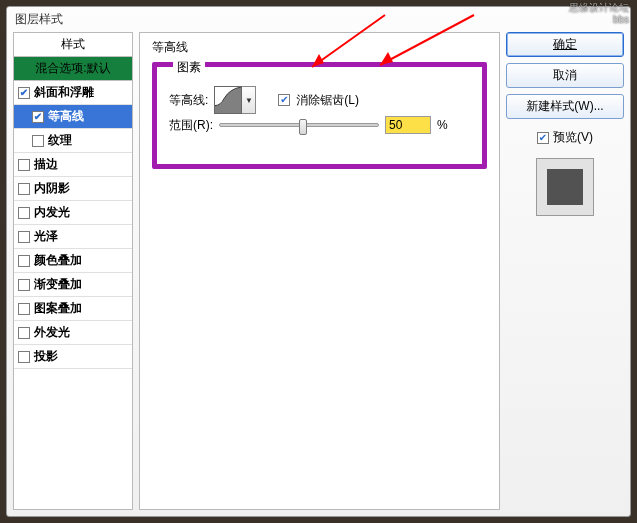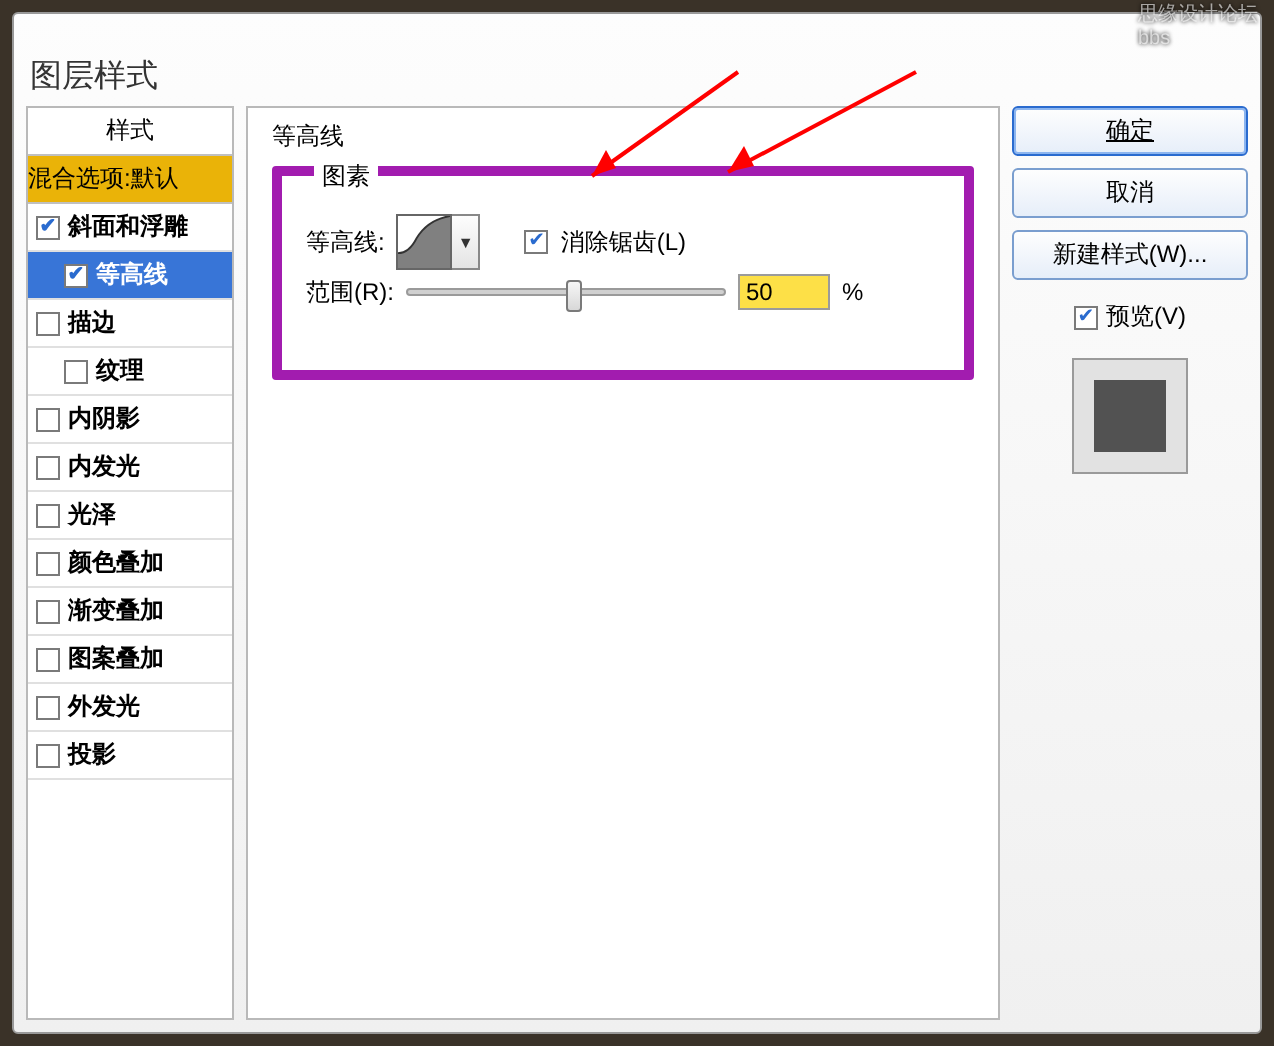--- a/index.html
+++ b/index.html
@@ -16,49 +16,48 @@
       background: linear-gradient(#fdfdfd, #f0f0f0);
       border: 1px solid #999;
       border-radius: 3px;
       width: 100%;
       height: 100%;
       display: flex;
       flex-direction: column;
     }
     .titlebar {
       padding: 4px 8px;
-      font-size: 16px;
+      font-size: 12px;
       color: #333;
-      margin-top: 17px;
     }
     .body {
       display: flex;
       flex: 1;
       padding: 0 6px 6px 6px;
       gap: 6px;
     }
     .styles-panel, .content-panel {
       border: 1px solid #b9b9b9;
       background: #fff;
     }
     .styles-panel {
-      width: 104px;
+      width: 120px;
       display: flex;
       flex-direction: column;
     }
     .styles-header {
       text-align: center;
       padding: 3px 0;
       border-bottom: 1px solid #c0c0c0;
     }
     .styles-blend {
-      text-align: left;
+      text-align: center;
       padding: 3px 0;
       border-bottom: 1px solid #c0c0c0;
-      background: #eab308;
+      background: #15803d;
     }
     .style-item {
       display: flex;
       align-items: center;
       padding: 3px 4px;
       border-bottom: 1px solid #e0e0e0;
       gap: 4px;
       font-weight: bold;
     }
     .style-item.indent { padding-left: 18px; }
@@ -201,20 +200,21 @@
     .arrow {
       position: absolute;
       pointer-events: none;
     }
     .watermark {
       position: absolute;
       top: 2px;
       right: 8px;
       color: rgba(255,255,255,0.6);
       font-size: 10px;
+      text-align: right;
       line-height: 1.2;
       text-shadow: 0 0 2px #000;
     }
   </style>
 </head>
 <body>
 
 <div class="watermark">
   <div>思缘设计论坛</div>
   <div>bbs</div>
@@ -229,27 +229,27 @@
       <div class="styles-blend">混合选项:默认</div>
       <div id="styles-list">
           <div class="style-item">
             <span class="checkbox checked"></span>
             <span>斜面和浮雕</span>
           </div>
           <div class="style-item indent selected">
             <span class="checkbox checked"></span>
             <span>等高线</span>
           </div>
+          <div class="style-item indent">
+            <span class="checkbox"></span>
+            <span>纹理</span>
+          </div>
           <div class="style-item">
             <span class="checkbox"></span>
             <span>描边</span>
-          </div>
-          <div class="style-item indent">
-            <span class="checkbox"></span>
-            <span>纹理</span>
           </div>
           <div class="style-item">
             <span class="checkbox"></span>
             <span>内阴影</span>
           </div>
           <div class="style-item">
             <span class="checkbox"></span>
             <span>内发光</span>
           </div>
           <div class="style-item">

